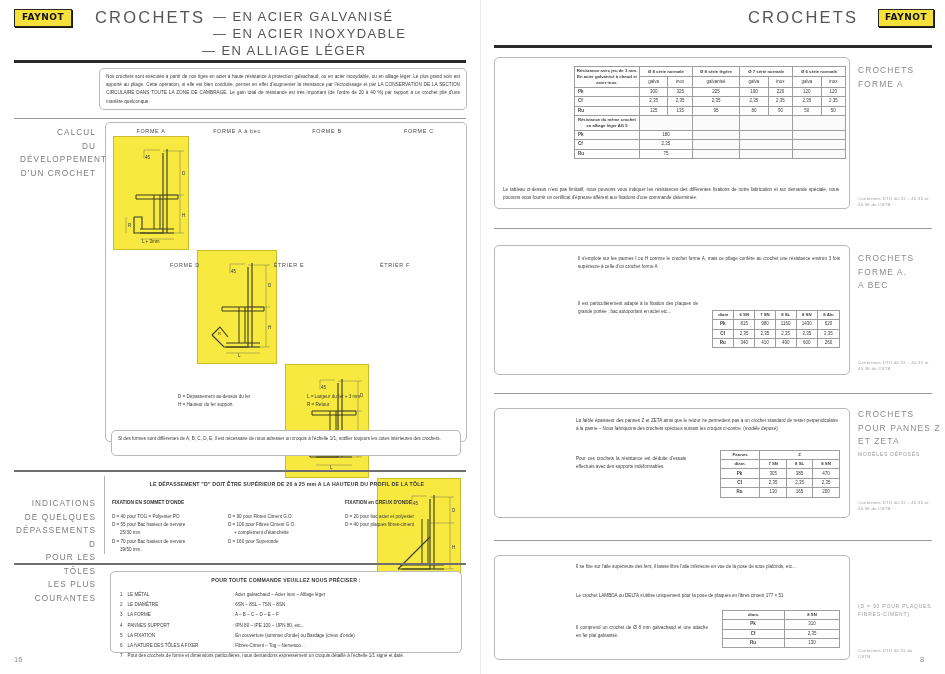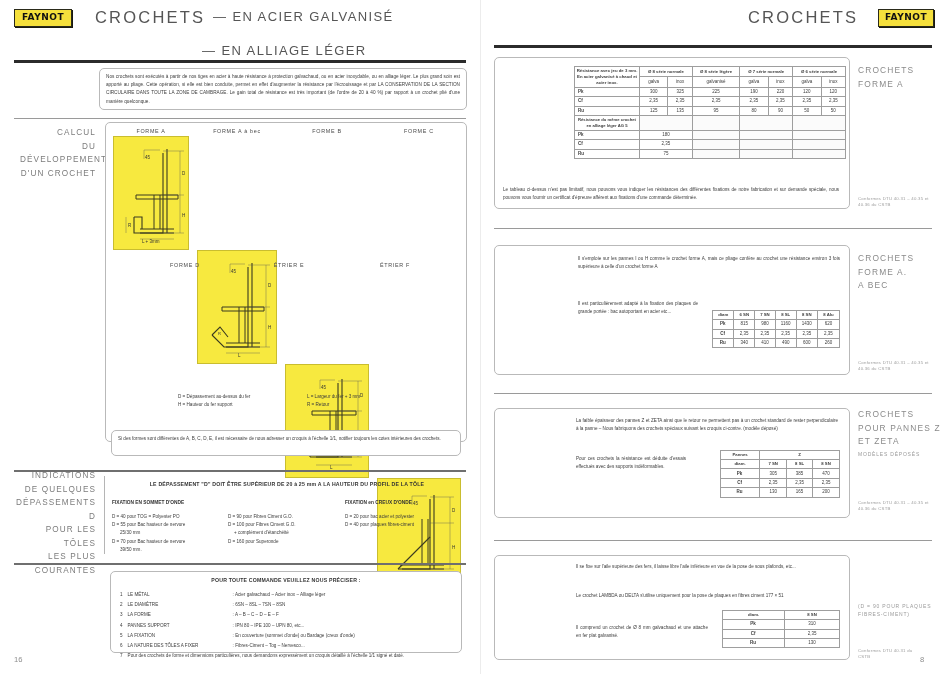--- a/index.html
+++ b/index.html
@@ -56,20 +56,21 @@
 <body>
 
 <div class="page">
 
   <div class="spine" style="left:480px;"></div>
 
   <div class="lt logo" style="left:14px;top:9px;width:56px;height:13px;font-size:9px;padding-top:2.5px;">FAYNOT</div>
 
   <div class="lt hd-main" style="left:95px;top:8px;">CROCHETS</div>
   <div class="lt hd-sub" style="left:213px;top:9px;">— EN ACIER GALVANISÉ</div>
+  <div class="lt hd-sub" style="left:213px;top:26px;">— EN ACIER INOXYDABLE</div>
   <div class="lt hd-sub" style="left:202px;top:43px;">— EN ALLIAGE LÉGER</div>
 
   <div class="lt rule-thick" style="left:14px;top:60px;width:452px;"></div>
 
   <div class="lt box" style="left:99px;top:68px;width:368px;height:42px;padding:4px 6px;">
     <div class="ptxt lead">Nos crochets sont exécutés à partir de nos tiges en acier à haute résistance à protection galvachaud, ou en acier inoxydable, ou en alliage léger. Le plus grand soin est apporté au pliage. Cette opération, si elle est bien conduite, permet en effet d'augmenter la résistance par l'écrouissage et par LA CONSERVATION DE LA SECTION CIRCULAIRE DANS TOUTE LA ZONE DE CAMBRAGE. Le gain total de résistance est très important (de l'ordre de 20 à 40 %) par rapport à un crochet plié d'une manière quelconque.</div>
   </div>
 
   <div class="lt rule-thin" style="left:14px;top:118px;width:452px;"></div>
 
@@ -212,21 +213,21 @@
     <div>L = Largeur du fer + 3 mm</div>
     <div>R = Retour</div>
   </div>
 
   <div class="lt box" style="left:111px;top:430px;width:350px;height:26px;padding:4px 6px;">
     <div class="ptxt">Si des formes sont différentes de A, B, C, D, E, il est nécessaire de nous adresser un croquis à l'échelle 1/1, notifier toujours les cotes intérieures des crochets.</div>
   </div>
 
   <div class="lt rule-med" style="left:14px;top:470px;width:452px;"></div>
 
-  <div class="lt sidecap" style="left:12px;top:469px;width:84px;">
+  <div class="lt sidecap" style="left:12px;top:497px;width:84px;">
     <div>INDICATIONS</div>
     <div>DE QUELQUES</div>
     <div>DÉPASSEMENTS D</div>
     <div>POUR LES TÔLES</div>
     <div>LES PLUS</div>
     <div>COURANTES</div>
   </div>
 
   <div class="lt" style="left:104px;top:476px;width:1px;height:78px;background:#b5b5b5;"></div>
 

